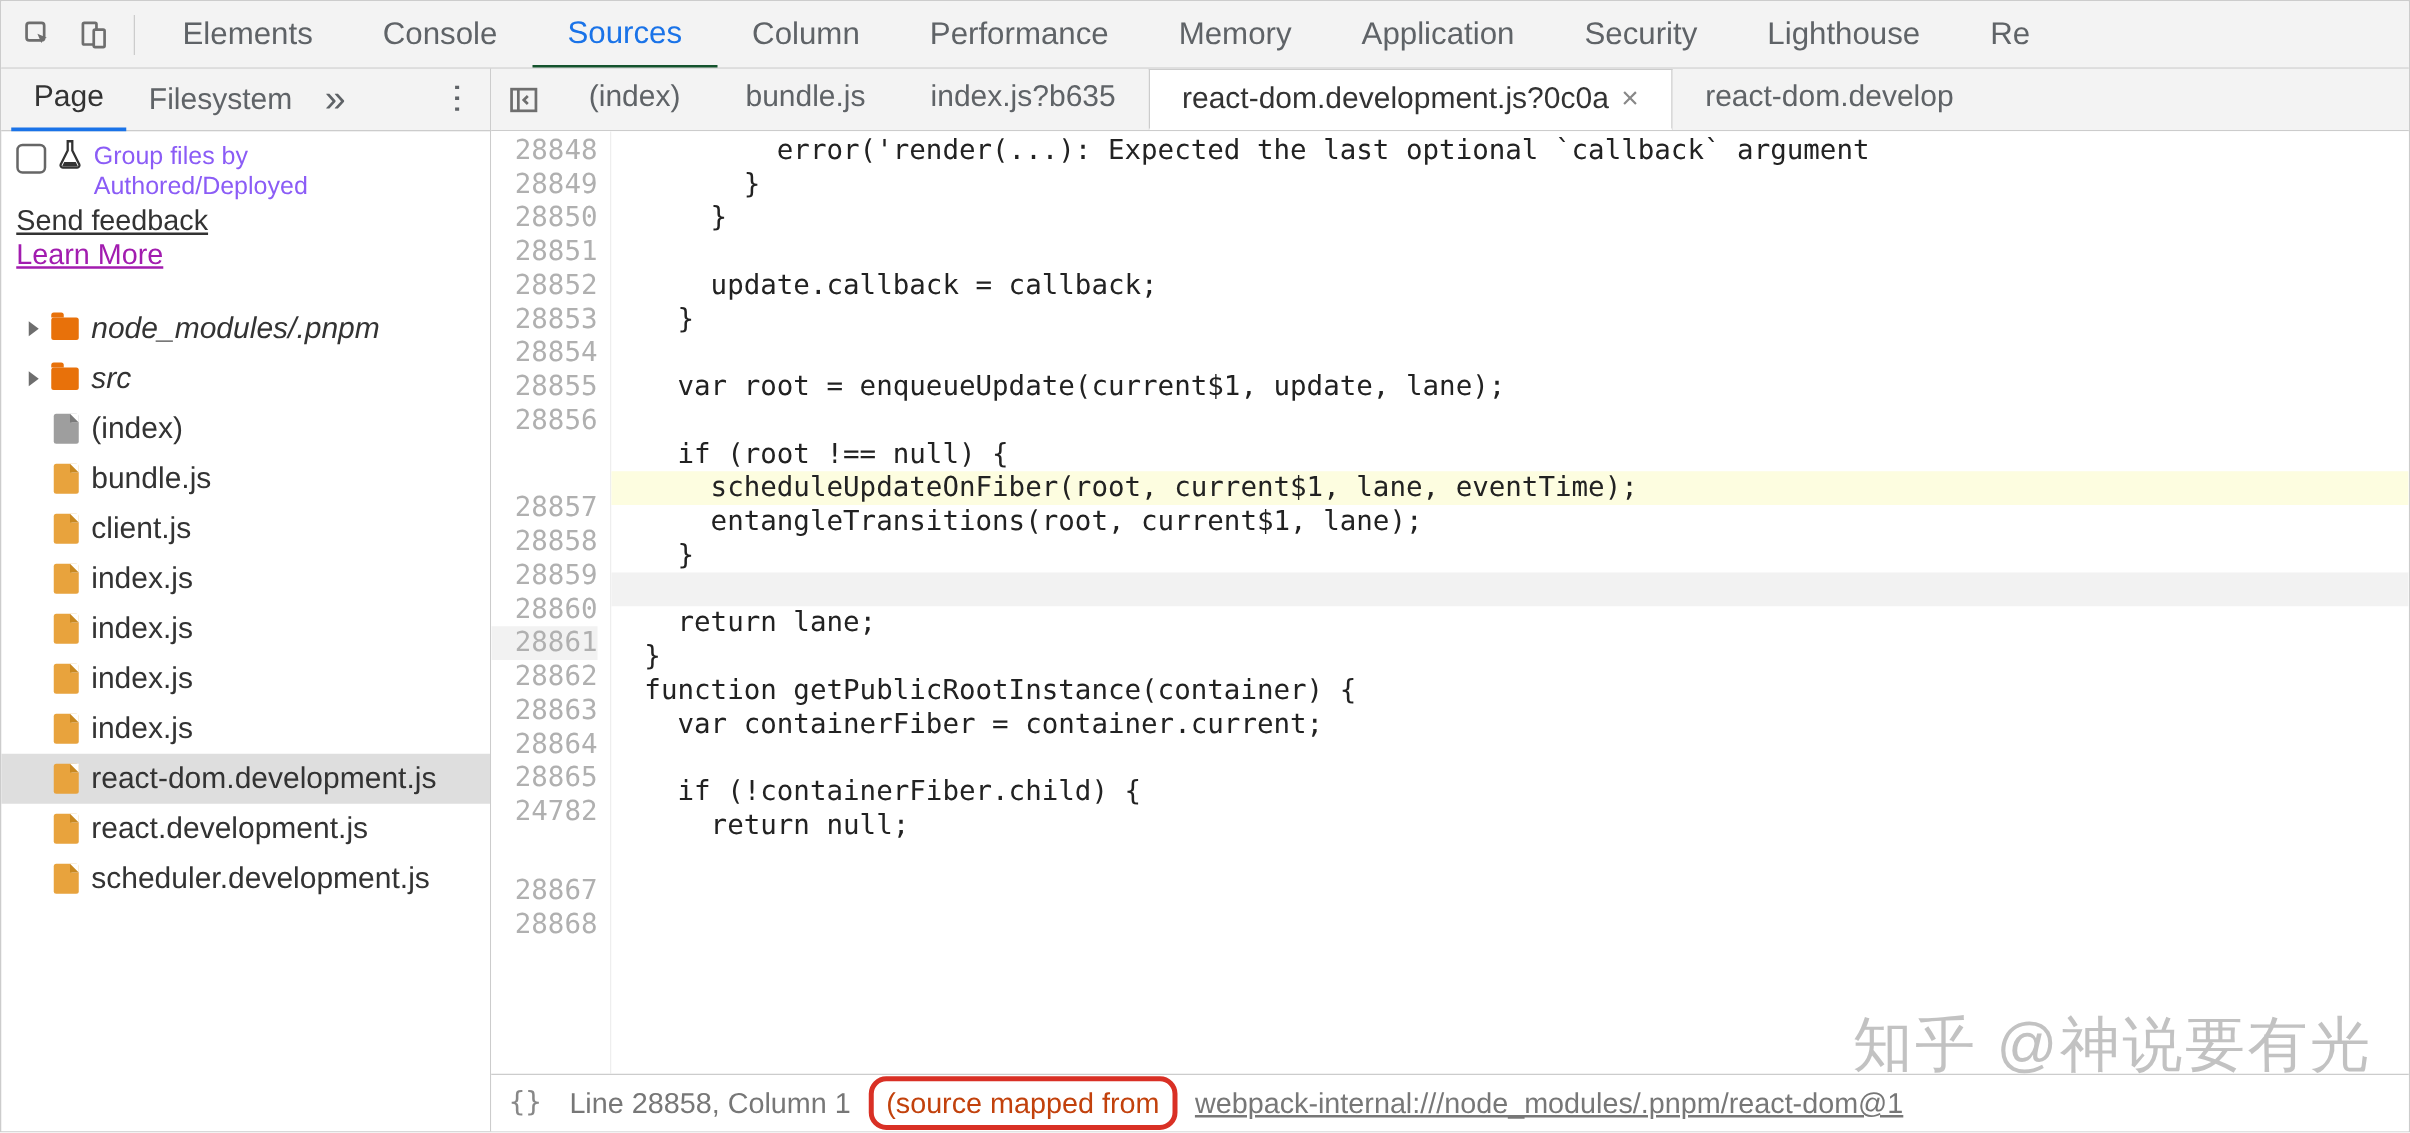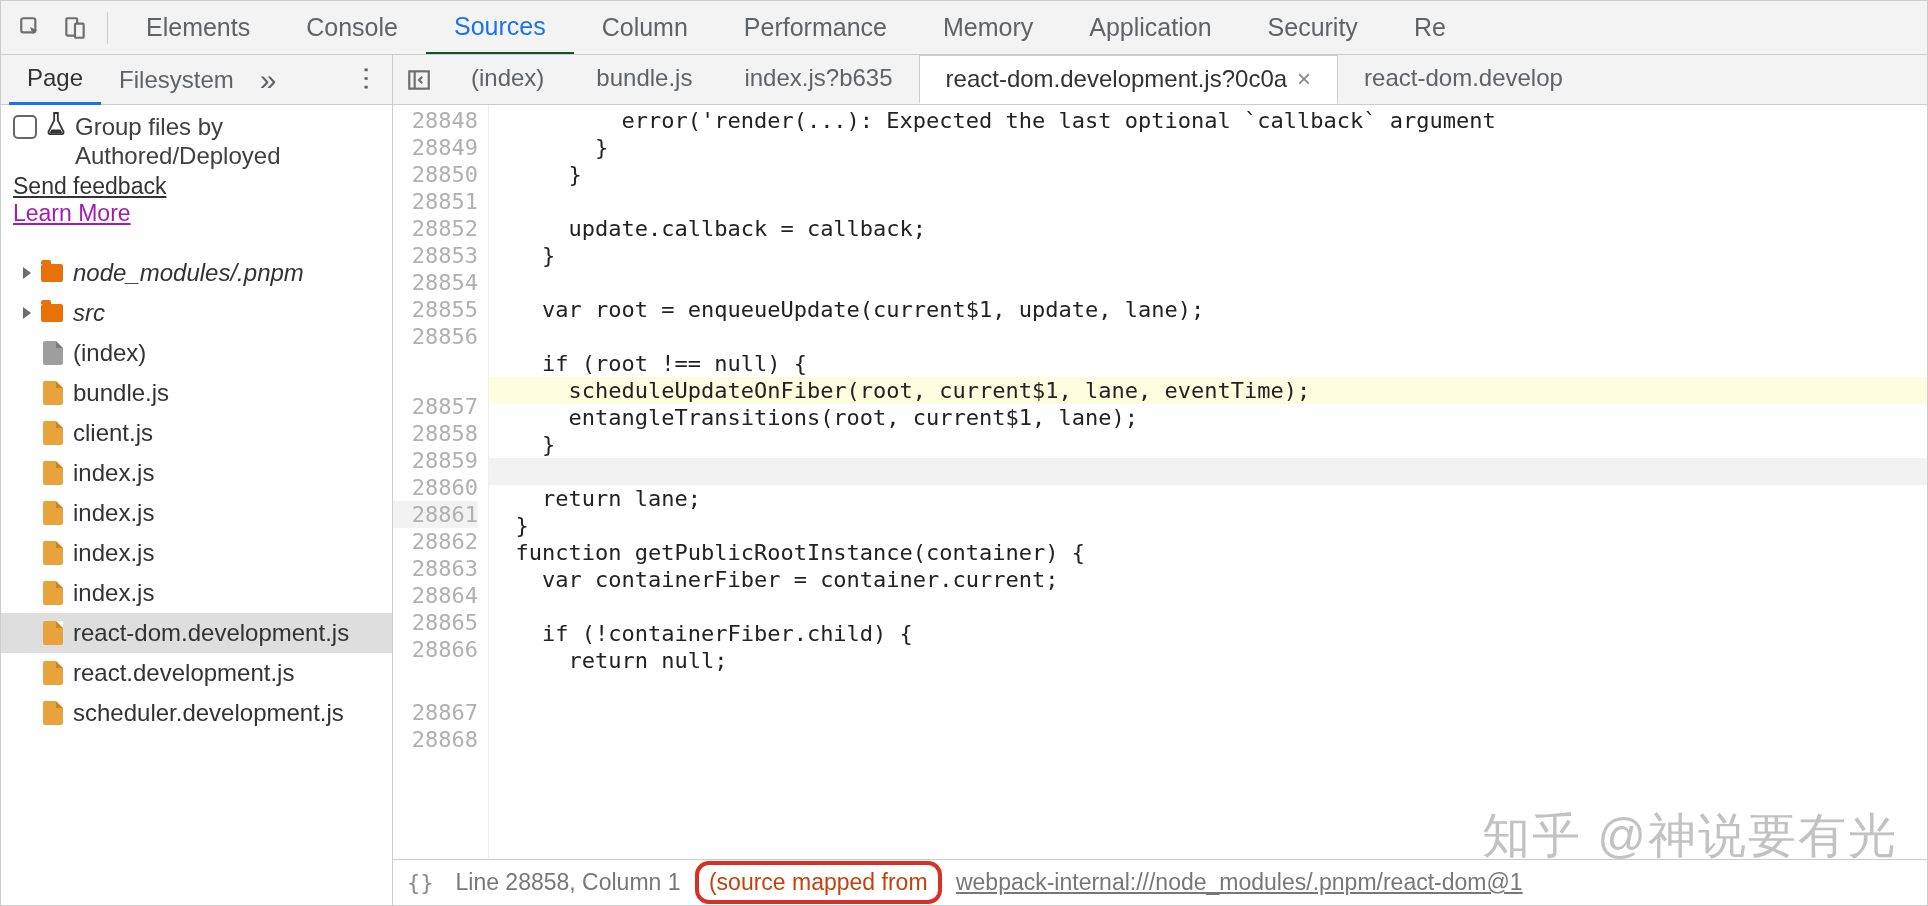--- a/index.html
+++ b/index.html
@@ -20,21 +20,21 @@
 .sidebar { width: 392px; display: flex; flex-direction: column; border-right: 1px solid #ccc; min-height: 0; }
 .sidebar-tabs { height: 50px; display: flex; align-items: center; border-bottom: 1px solid #ccc; background: #f3f3f3; padding-left: 8px; }
 .side-tab { padding: 0 18px; height: 50px; display: flex; align-items: center; color: #5f6367; font-size: 24px; cursor: pointer; }
 .side-tab.active { color: #333; border-bottom: 3px solid #1a73e8; }
 .side-more { margin-left: 8px; color: #5f6367; font-size: 30px; }
 .side-menu { margin-left: auto; margin-right: 12px; color: #5f6367; font-size: 26px; letter-spacing: 2px; transform: rotate(90deg); }
 
 .group-box { display: flex; align-items: flex-start; padding: 8px 12px 2px 12px; }
 .group-check { width: 24px; height: 24px; border: 2px solid #666; border-radius: 5px; margin-top: 2px; margin-right: 8px; }
 .flask { color: #333; margin-right: 8px; margin-top: -2px; }
-.group-text { font-size: 24px; line-height: 1.2; color: #404040; }
+.group-text { font-size: 20px; line-height: 1.2; color: #8b5cf6; }
 
 .send-fb { color: #333; text-decoration: underline; padding: 0 12px; font-size: 23px; }
 .learn-more { color: #a21caf; text-decoration: underline; padding: 0 12px; font-size: 23px; margin-bottom: 6px; }
 
 .tree { flex: 1; overflow: hidden; margin-top: 20px; }
 .tree-row { display: flex; align-items: center; height: 40px; padding-left: 22px; cursor: pointer; white-space: nowrap; }
 .tree-row.sel { background: #dedede; }
 .tree-indent { width: 20px; display: inline-block; }
 .caret { display: inline-block; width: 0; height: 0; border-left: 8px solid #6e6e6e; border-top: 6px solid transparent; border-bottom: 6px solid transparent; margin-right: 10px; }
 .folder-icon { width: 22px; height: 18px; background: #e8710a; border-radius: 2px; margin-right: 10px; display: inline-block; position: relative; }
@@ -89,20 +89,21 @@
     </div>
     <div class="tab-sep"></div>
     <div class="main-tab">Elements</div>
     <div class="main-tab">Console</div>
     <div class="main-tab active">Sources</div>
     <div class="main-tab">Column</div>
     <div class="main-tab">Performance</div>
     <div class="main-tab">Memory</div>
     <div class="main-tab">Application</div>
     <div class="main-tab">Security</div>
+    <div class="main-tab">Lighthouse</div>
     <div class="main-tab">Re</div>
   </div>
 
   <div class="body">
 
     <div class="sidebar">
       <div class="sidebar-tabs">
         <div class="side-tab active">Page</div>
         <div class="side-tab">Filesystem</div>
         <div class="side-more">»</div>
@@ -220,21 +221,21 @@
             <div style="height: 27px;">28856</div>
             <div style="height: 27px; margin-top: 43px;">28857</div>
             <div style="height: 27px;">28858</div>
             <div style="height: 27px;">28859</div>
             <div style="height: 27px;">28860</div>
             <div style="height: 27px; background: rgb(242, 242, 242);">28861</div>
             <div style="height: 27px;">28862</div>
             <div style="height: 27px;">28863</div>
             <div style="height: 27px;">28864</div>
             <div style="height: 27px;">28865</div>
-            <div style="height: 27px;">28866</div>
+            <div style="height: 27px;">24782</div>
             <div style="height: 27px; margin-top: 36px;">28867</div>
             <div style="height: 27px;">28868</div>
           </div>
         <div class="code" id="code"><div class="code-line">          error('render(...): Expected the last optional `callback` argument</div><div class="code-line">        }</div><div class="code-line">      }</div><div class="code-line"></div><div class="code-line">      update.callback = callback;</div><div class="code-line">    }</div><div class="code-line"></div><div class="code-line">    var root = enqueueUpdate(current$1, update, lane);</div><div class="code-line"></div><div class="code-line">    if (root !== null) {</div><div class="code-line hl">      scheduleUpdateOnFiber(root, current$1, lane, eventTime);</div><div class="code-line">      entangleTransitions(root, current$1, lane);</div><div class="code-line">    }</div><div class="code-line cursor"></div><div class="code-line">    return lane;</div><div class="code-line">  }</div><div class="code-line">  function getPublicRootInstance(container) {</div><div class="code-line">    var containerFiber = container.current;</div><div class="code-line"></div><div class="code-line">    if (!containerFiber.child) {</div><div class="code-line">      return null;</div></div>
       </div>
 
       <div class="statusbar">
         <span class="brace-icon">{}</span>
         <span>Line 28858, Column 1</span>
         <span>&nbsp;</span>

